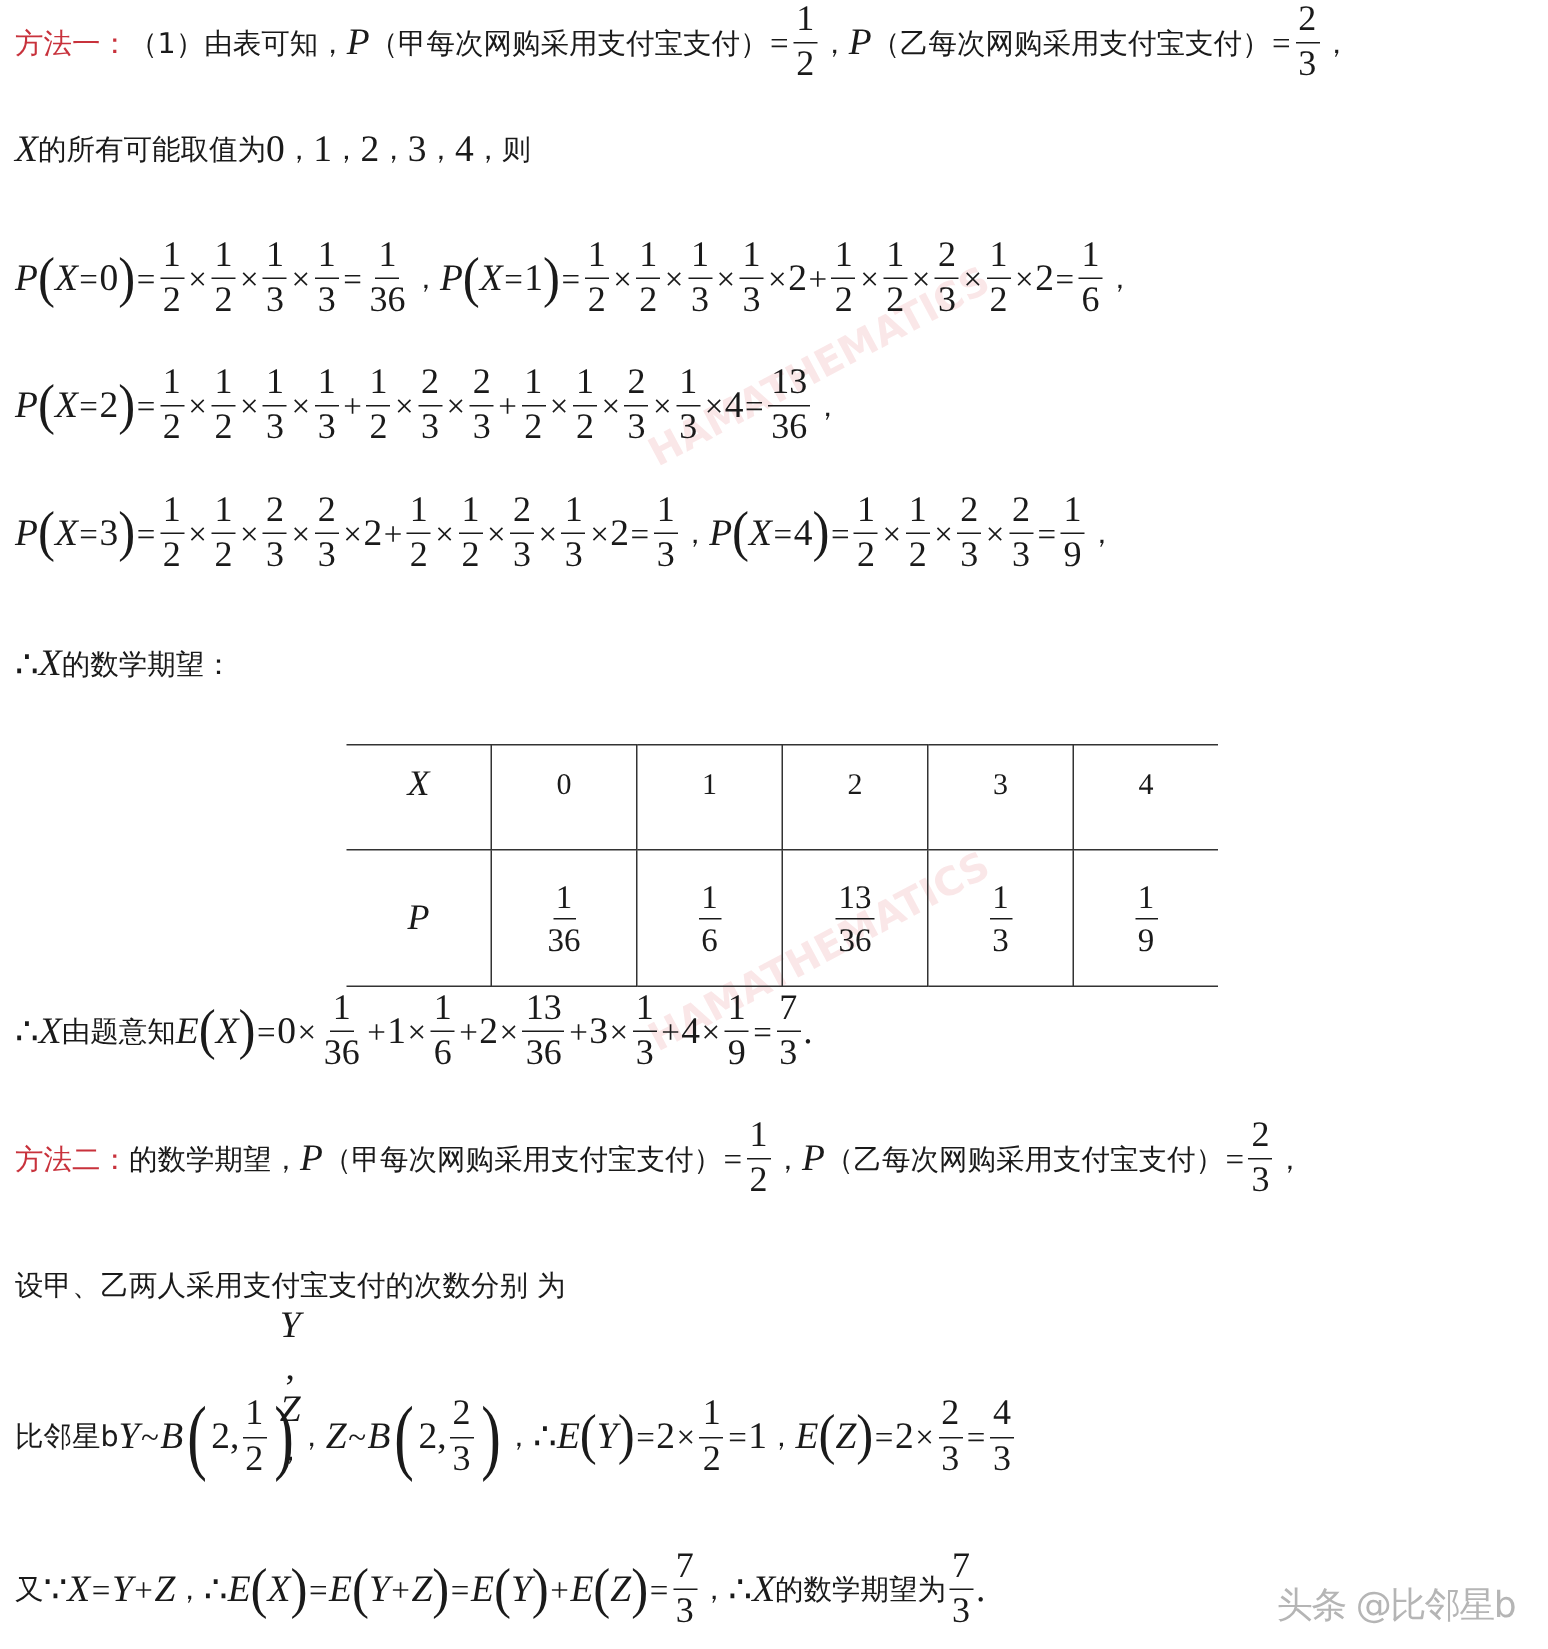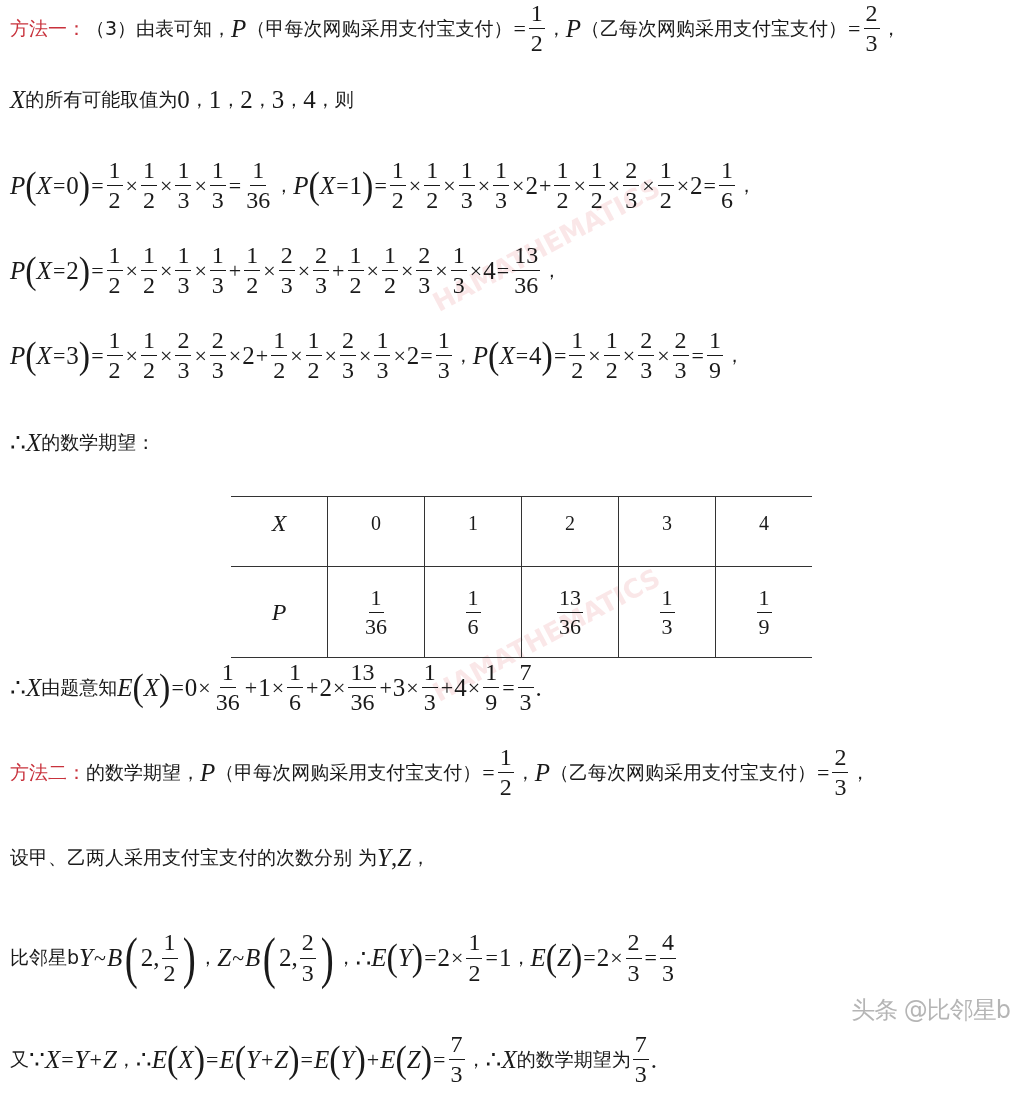--- a/index.html
+++ b/index.html
@@ -41,35 +41,35 @@
   .dist-table tr.r1 td { height: 70px; border-top: 1.4px solid #333; border-bottom: 1.4px solid #333; padding-bottom: 18px; box-sizing: border-box; }
   .dist-table tr.r2 td { height: 88px; border-bottom: 1.4px solid #333; }
   .dist-table .hdr { font-style: italic; font-size: 24px; }
   .dist-table .frac { font-size: 22px; }
   .watermark {
     position: absolute; color: rgba(230, 120, 130, 0.18);
     font-family: "DejaVu Sans", sans-serif; font-weight: bold; pointer-events: none;
     transform: rotate(-28deg); white-space: nowrap;
   }
   .footer-wm {
-    position: absolute; right: 22px; top: 994px;
+    position: absolute; right: 22px; top: 1054px;
     font-family: "DejaVu Sans", sans-serif; font-size: 24px; color: rgba(120,120,120,0.55);
     letter-spacing: -1px;
   }
 </style>
 </head>
 <body>
 
 <div class="watermark" style="left:420px; top:230px; font-size:26px;">HAMATHEMATICS</div>
 <div class="watermark" style="left:420px; top:620px; font-size:26px;">HAMATHEMATICS</div>
 
 <div id="lines">
     <div class="line" style="top: 1px;">
       <span class="cjk red">方法一：</span>
-      <span class="cjk">（3）由表可知，</span>
+      <span class="cjk">（1）由表可知，</span>
       <span class="mi">P</span>
       <span class="cjk">（甲每次网购采用支付宝支付）</span>
       <span class="op">=</span>
       <span class="frac">
         <span class="num">1</span>
         <span class="den">2</span>
       </span>
       <span class="cjk">，</span>
       <span class="mi">P</span>
       <span class="cjk">（乙每次网购采用支付宝支付）</span>
@@ -413,21 +413,21 @@
       <span class="cjk">，</span>
       <span class="mi">P</span>
       <span class="cjk">（乙每次网购采用支付宝支付）</span>
       <span class="op">=</span>
       <span class="frac">
         <span class="num">2</span>
         <span class="den">3</span>
       </span>
       <span class="cjk">，</span>
     </div>
-    <div class="line" style="top: 844px;">
+    <div class="line" style="top: 844px; flex-direction: column;">
       <span class="cjk">设甲、乙两人采用支付宝支付的次数分别 为</span>
       <span class="mi">Y</span>
       <span class="m">,</span>
       <span class="mi">Z</span>
       <span class="cjk"> ，</span>
     </div>
     <div class="line" style="top: 930px;">
       <span class="cjk">比邻星b</span>
       <span class="mi">Y</span>
       <span class="op"> ~ </span>

